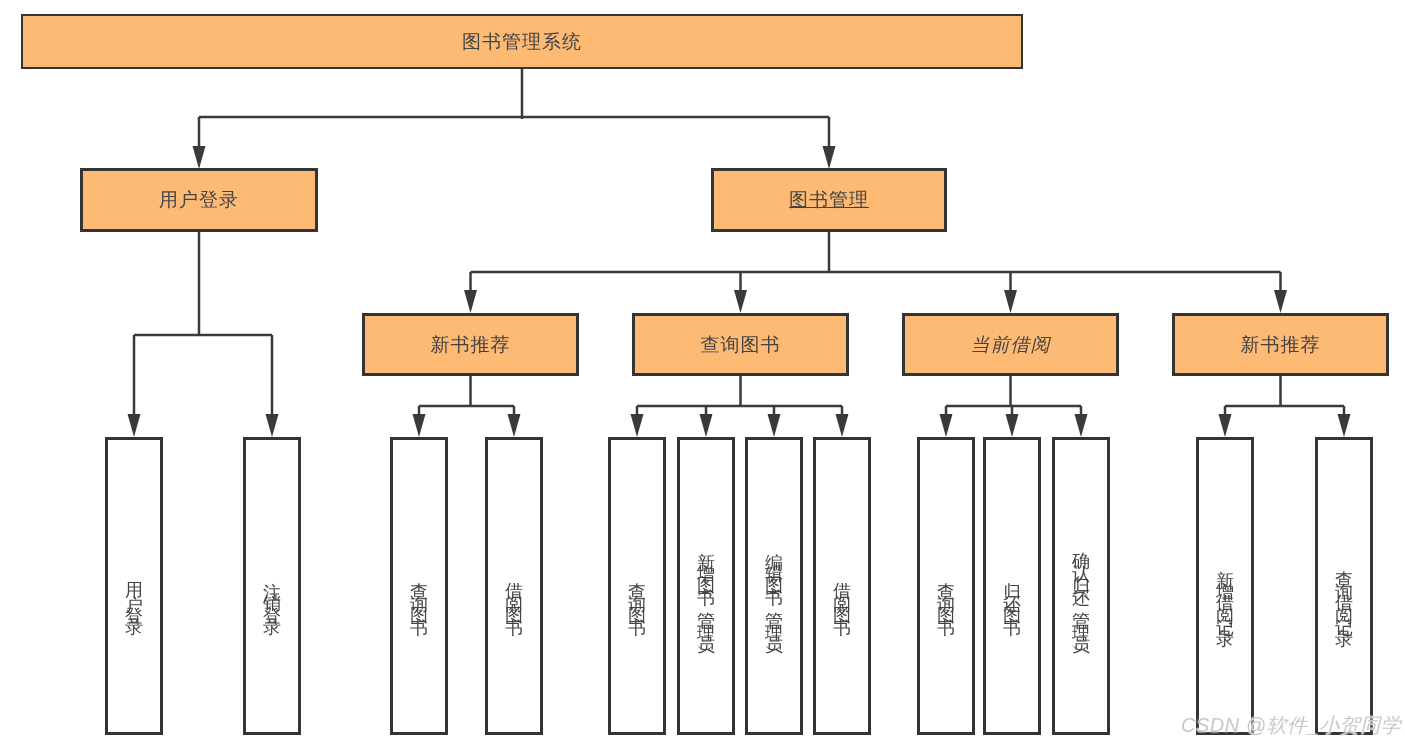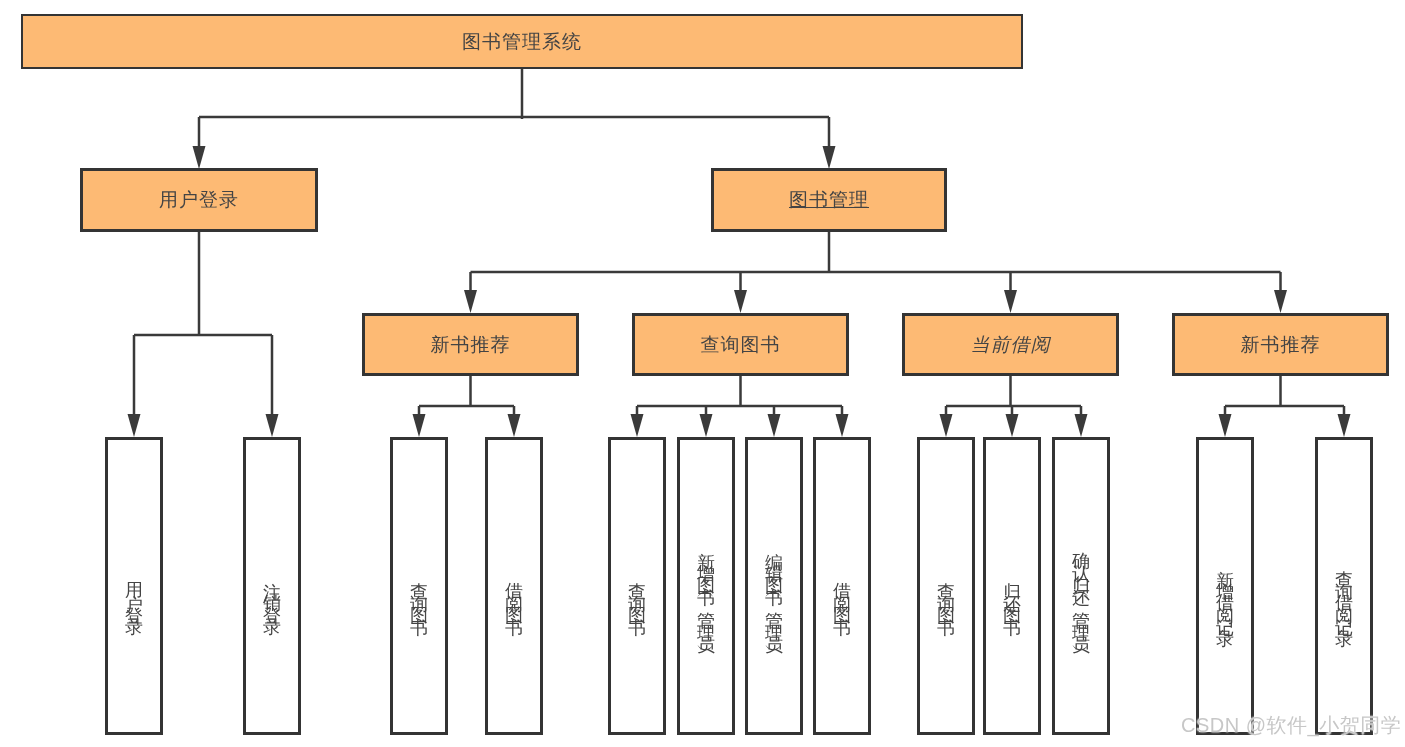--- a/index.html
+++ b/index.html
@@ -70,20 +70,21 @@
   .watermark {
     position: absolute;
     left: 1181px;
     top: 712px;
     font-size: 20px;
     color: #c7c7c7;
     letter-spacing: 0.5px;
     white-space: nowrap;
     text-shadow: 0 0 2px #ffffff, 0 0 2px #ffffff;
     z-index: 5;
+    font-style: italic;
   }
 </style>
 </head>
 <body>
 
 <div class="stage">
 
   <svg class="wires" width="1405" height="747" viewBox="0 0 1405 747" xmlns="http://www.w3.org/2000/svg">
     <path class="wire" d="
       M522 69 V119

